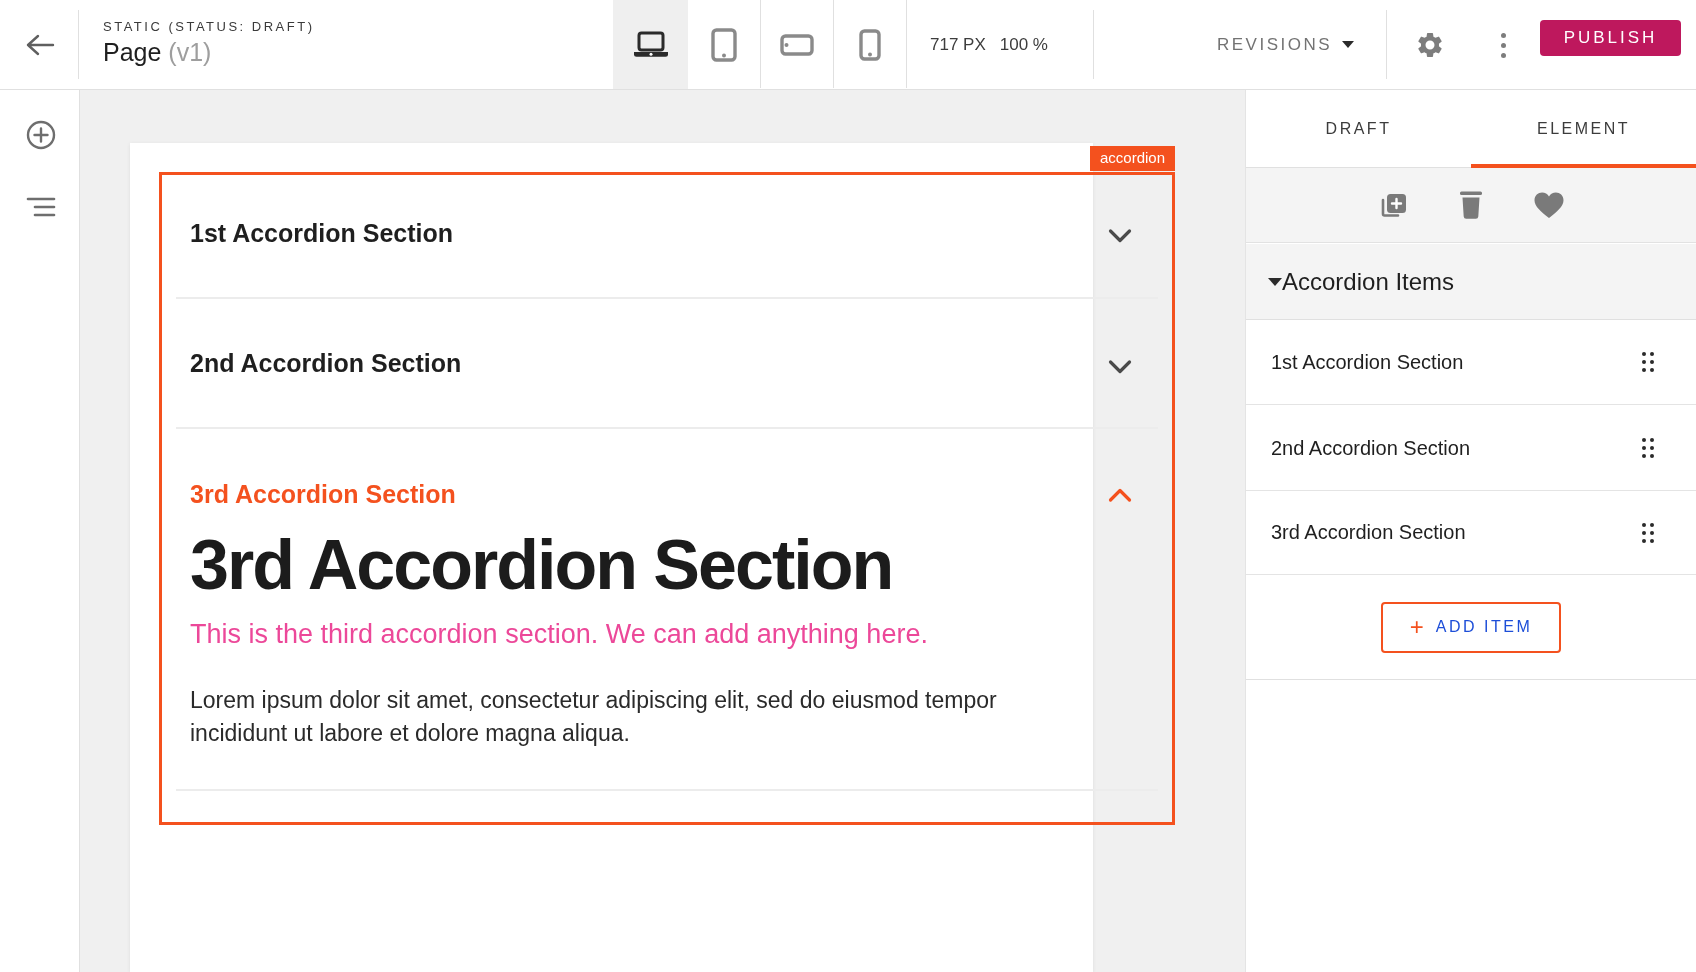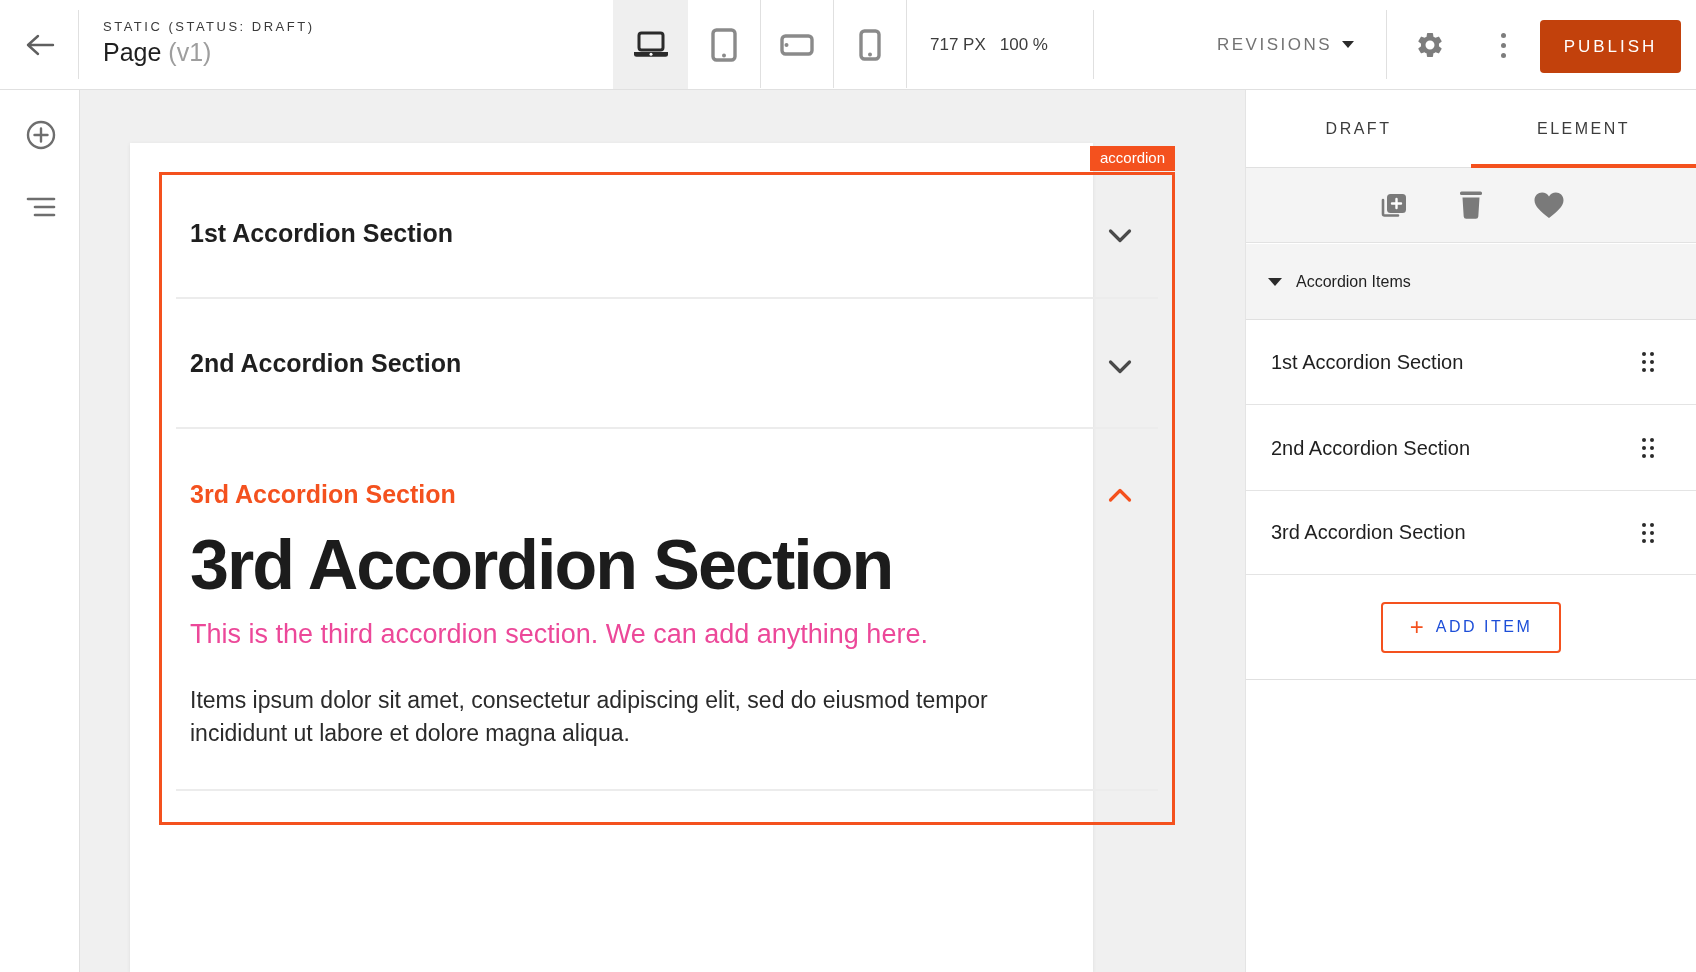--- a/index.html
+++ b/index.html
@@ -24,21 +24,21 @@
   #revisions { position:absolute; left:1217px; top:0; height:89px; display:flex; align-items:center;
                gap:10px; cursor:pointer; }
   #revisions span { font-size:17px; letter-spacing:2.5px; color:#737373; }
   .caret-down { width:0; height:0; border-left:6px solid transparent; border-right:6px solid transparent;
                 border-top:7px solid #2b2b2b; }
   #gear-btn { position:absolute; left:1408px; top:23px; width:44px; height:44px; display:flex;
               align-items:center; justify-content:center; cursor:pointer; }
   #kebab-btn { position:absolute; left:1485px; top:23px; width:36px; height:44px; display:flex;
                flex-direction:column; align-items:center; justify-content:center; gap:5px; cursor:pointer; }
   .kdot { width:5px; height:5px; border-radius:50%; background:#7d7d7d; }
-  #publish-btn { position:absolute; left:1540px; top:20px; width:141px; height:53px; background:#c2410c;
+  #publish-btn { position:absolute; left:1540px; top:20px; width:141px; height:36px; background:#be185d;
                  border:none; border-radius:4px; color:#fff; font-size:17px; letter-spacing:3px;
                  font-family:"Liberation Sans", sans-serif; cursor:pointer; }
 
   
   #leftrail { position:absolute; left:0; top:90px; width:80px; bottom:0; background:#fff;
               border-right:1px solid #e0e0e0; z-index:20; }
   .rail-btn { position:absolute; left:20px; width:42px; height:42px; display:flex; align-items:center;
               justify-content:center; cursor:pointer; }
 
   
@@ -69,21 +69,21 @@
                        background:#f4511e; }
   #iconrow { position:absolute; left:0; top:78px; right:0; height:75px; background:#f4f4f4;
              border-bottom:1px solid #e2e2e2; display:flex; align-items:center; justify-content:center;
              gap:44px; }
   .sb-icon-btn { width:34px; height:34px; display:flex; align-items:center; justify-content:center;
                  cursor:pointer; }
   #panel-header { position:absolute; left:0; top:154px; right:0; height:76px; background:#f4f4f4;
                   border-bottom:1px solid #e0e0e0; display:flex; align-items:center; cursor:pointer; }
   #panel-header .tri { width:0; height:0; border-left:7px solid transparent; border-right:7px solid transparent;
                        border-top:8px solid #2b2b2b; margin-left:22px; }
-  #panel-header span { margin-left:14px; font-size:16px; color:#1f1f1f; }
+  #panel-header span { font-size:24px; color:#1f1f1f; }
   .sb-item { position:absolute; left:0; right:0; height:85px; background:#fff;
              border-bottom:1px solid #e4e4e4; display:flex; align-items:center; cursor:pointer; }
   .sb-item span { margin-left:25px; font-size:20px; color:#1f1f1f; }
   .drag-handle { position:absolute; right:42px; top:50%; transform:translateY(-50%);
                  display:grid; grid-template-columns:4px 4px; grid-auto-rows:4px; gap:4px; cursor:grab; }
   .drag-handle i { width:4px; height:4px; border-radius:50%; background:#2b2b2b; }
   #additem-row { position:absolute; left:0; top:410px; right:0; height:105px; background:#fff;
                  border-bottom:1px solid #e0e0e0; display:flex; align-items:center; justify-content:center; }
   #additem-btn { width:180px; height:51px; background:#fff; border:2px solid #f4511e; border-radius:4px;
                  display:flex; align-items:center; justify-content:center; gap:12px; cursor:pointer; }
@@ -200,21 +200,21 @@
       <div class="acc-title active" style="top:305px">3rd Accordion Section</div>
       <div class="acc-chevron" style="top:312px">
         <svg width="24" height="16" viewBox="0 0 24 16">
             <path d="M2.5 13 L12 3.5 L21.5 13" fill="none" stroke="#f4511e" stroke-width="3.2" stroke-linecap="round" stroke-linejoin="round"></path>
           </svg>
       </div>
 
       <div id="acc-body">
         <h1>3rd Accordion Section</h1>
         <div class="acc-sub">This is the third accordion section. We can add anything here.</div>
-        <div class="acc-lorem">Items ipsum dolor sit amet, consectetur adipiscing elit, sed do eiusmod tempor incididunt ut labore et dolore magna aliqua.</div>
+        <div class="acc-lorem">Lorem ipsum dolor sit amet, consectetur adipiscing elit, sed do eiusmod tempor incididunt ut labore et dolore magna aliqua.</div>
       </div>
       <div class="acc-divider" style="top:614px"></div>
     </div>
   </div>
 </div>
 
 <div id="sidebar">
   <div id="tabbar">
     <div class="tab">DRAFT</div>
     <div class="tab active">ELEMENT</div>

